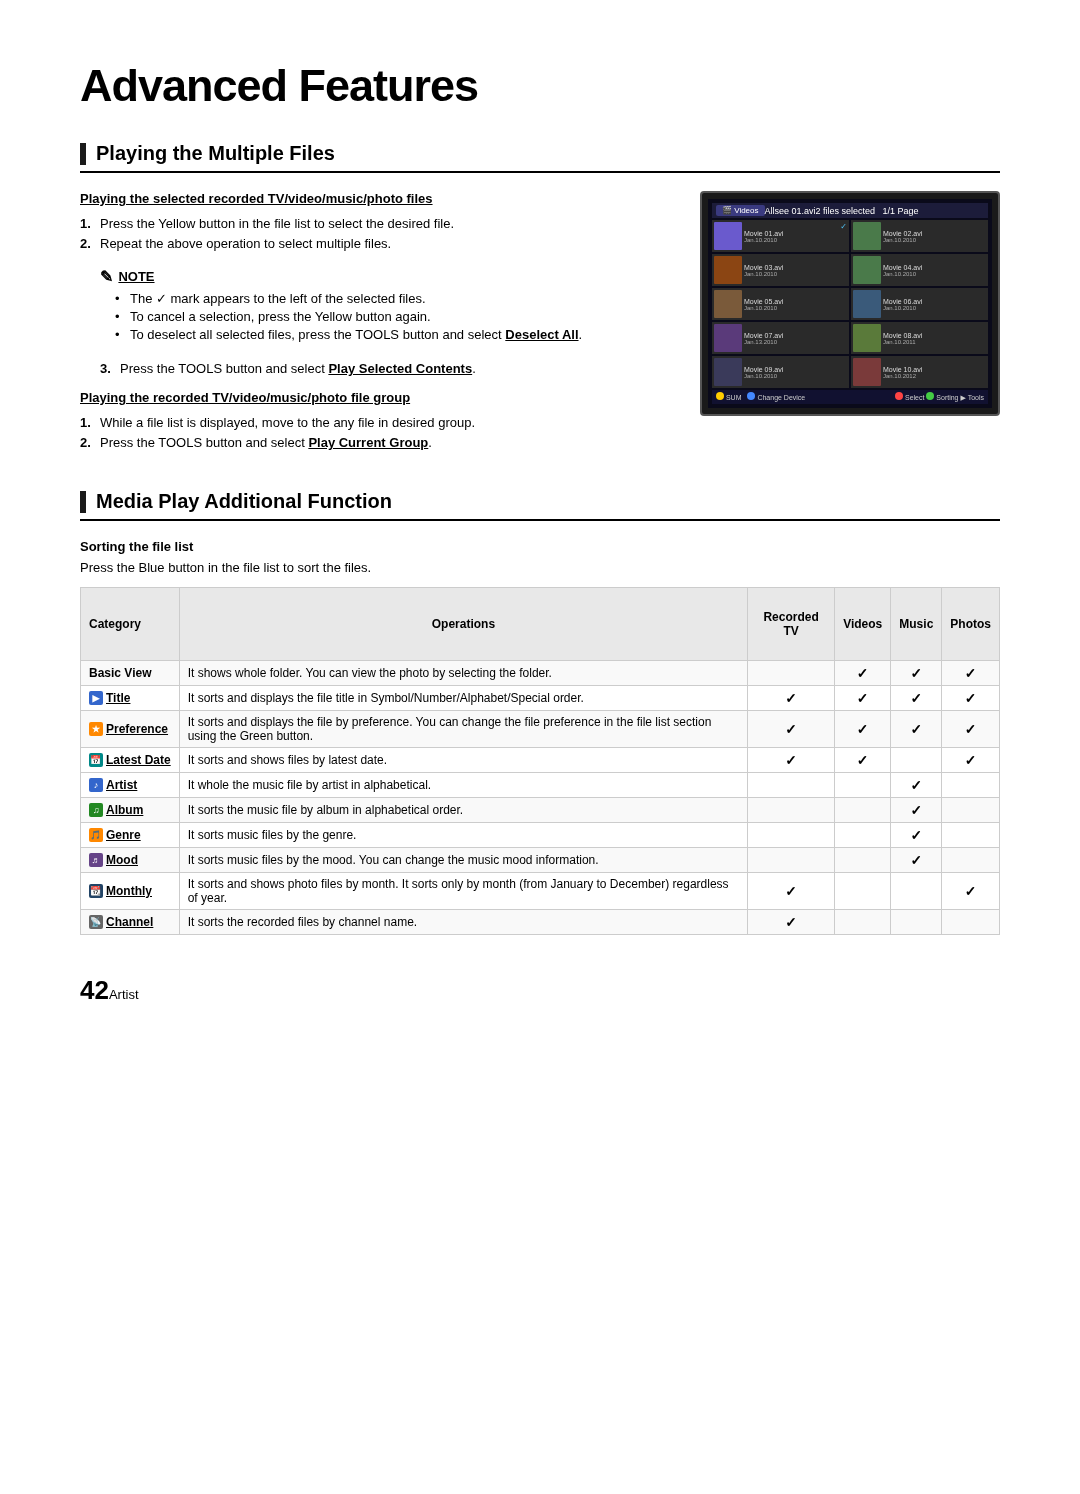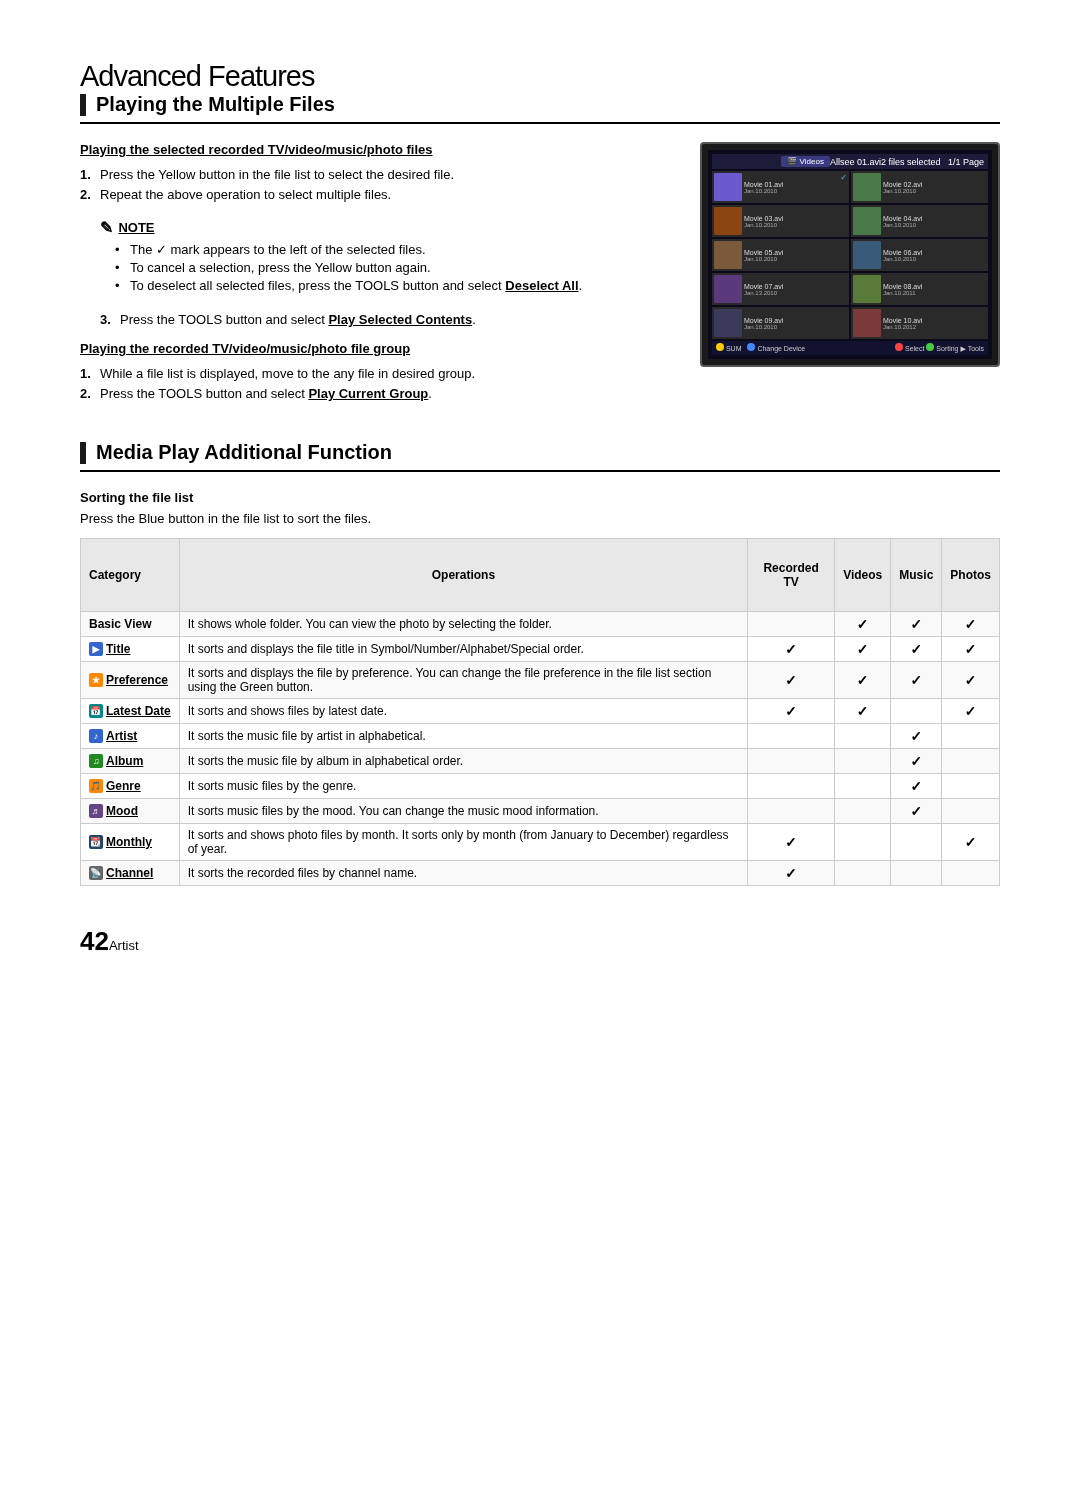--- a/index.html
+++ b/index.html
@@ -7,22 +7,23 @@
       font-family: Arial, sans-serif;
       background: #ffffff;
       color: #000000;
       width: 1080px;
       min-height: 1494px;
       padding: 60px 80px 60px 80px;
       font-size: 14px;
     }
 
     h1.page-title {
-      font-size: 29px;
-      font-weight: 400;
+      font-size: 45px;
+      font-weight: 700;
+      margin-bottom: 30px;
       color: #000;
       letter-spacing: -1px;
     }
 
     .section-header {
       display: flex;
       align-items: center;
       border-bottom: 2px solid #000;
       margin-bottom: 18px;
       padding-bottom: 6px;
@@ -134,21 +135,21 @@
 
     .tv-inner {
       background: #0a0a1a;
       padding: 4px;
       font-size: 9px;
       color: #fff;
     }
 
     .tv-top-bar {
       display: flex;
-      justify-content: flex-end;
+      justify-content: flex-start;
       align-items: center;
       background: #1c1c3a;
       padding: 2px 4px;
       margin-bottom: 2px;
       font-size: 9px;
     }
 
     .tv-top-bar .tab {
       background: #3a3a80;
       padding: 1px 6px;
@@ -556,21 +557,21 @@
         <td class="check-cell"><span class="checkmark">✓</span></td>
         <td class="check-cell"></td>
         <td class="check-cell"><span class="checkmark">✓</span></td>
       </tr>
 
 
       <tr class="row-alt">
         <td class="cat-cell bold-cat">
           <span class="cat-icon blue">♪</span><strong>Artist</strong>
         </td>
-        <td>It sorts the music file by artist in alphabetical.</td>
+        <td>It whole the music file by artist in alphabetical.</td>
         <td class="check-cell"></td>
         <td class="check-cell"></td>
         <td class="check-cell"><span class="checkmark">✓</span></td>
         <td class="check-cell"></td>
       </tr>
 
       <tr class="row-basic">
         <td class="cat-cell bold-cat">
           <span class="cat-icon green">♫</span><strong>Album</strong>
         </td>

